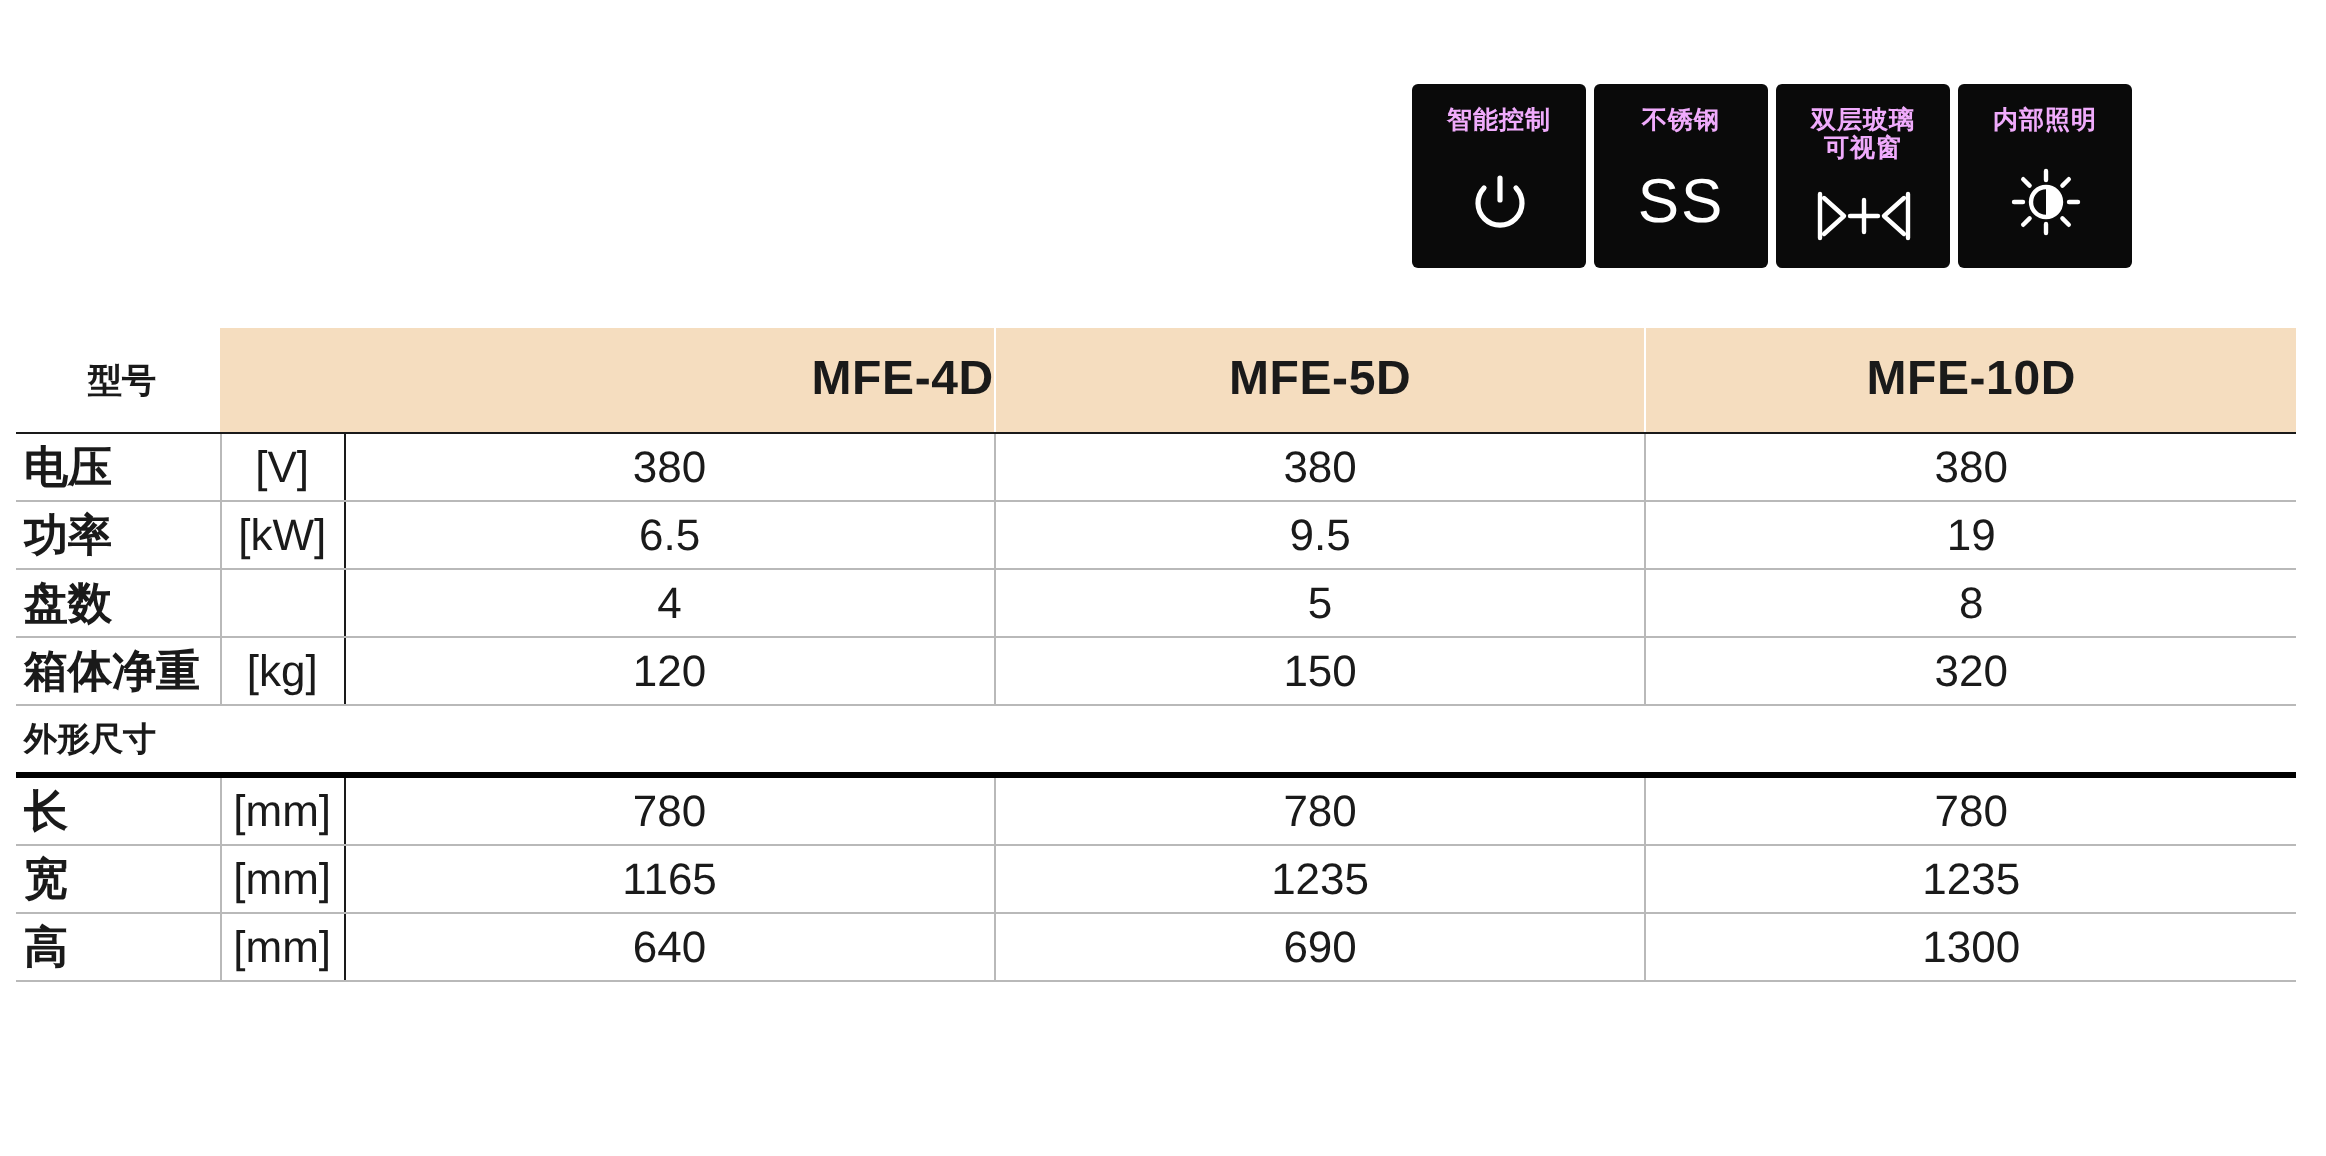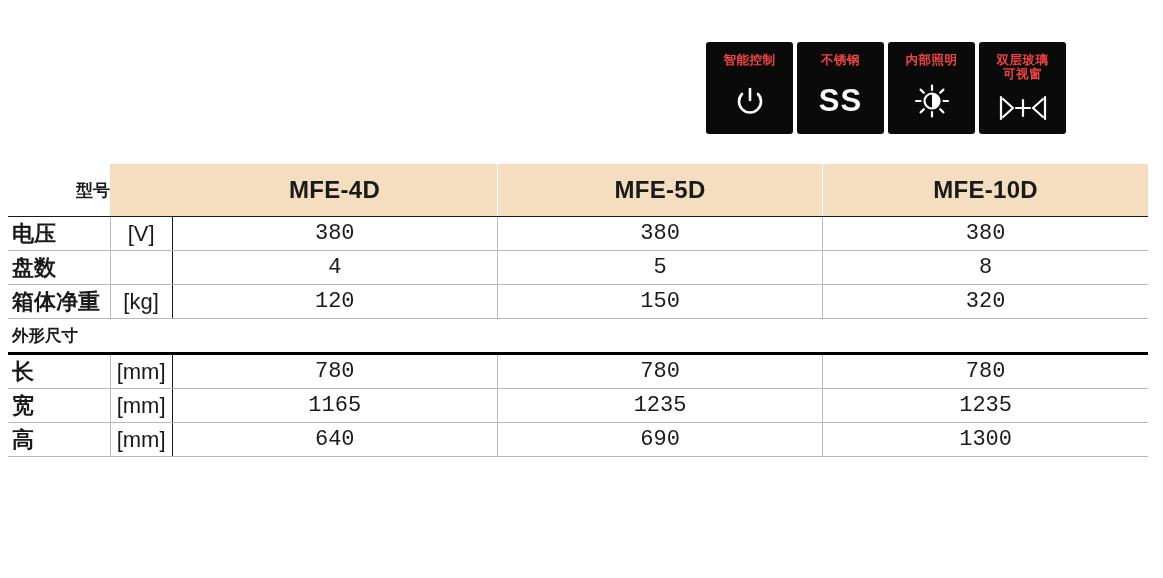--- a/index.html
+++ b/index.html
@@ -30,41 +30,41 @@
     background: #0a0a0a;
     border-radius: 3px;
     display: flex;
     flex-direction: column;
     align-items: center;
     justify-content: flex-start;
     padding-top: 11px;
     box-sizing: border-box;
   }
   .badge-label {
-    color: #ef4444;
+    color: #f0abfc;
     font-size: 12.5px;
     line-height: 14px;
     font-weight: bold;
     text-align: center;
     letter-spacing: 0.5px;
     white-space: pre-line;
   }
   .badge-icon {
     flex: 1;
     display: flex;
     align-items: center;
     justify-content: center;
     color: #ffffff;
     width: 100%;
   }
   .badge-icon svg { display: block; }
   .ss-text {
     color: #ffffff;
     font-size: 31px;
-    font-weight: bold;
+    font-weight: normal;
     letter-spacing: 1px;
     font-family: "Liberation Sans", sans-serif;
   }
 
   
   .table-wrap {
     position: absolute;
     top: 164px;
     left: 8px;
     width: 1140px;
@@ -81,37 +81,37 @@
   .col-name { width: 102px; }
   .col-unit { width: 62px; }
   .col-val  { width: 325px; }
 
   .hdr-row th {
     height: 52px;
     vertical-align: middle;
     border-bottom: 1px solid #1a1a1a;
   }
   .hdr-model {
-    text-align: right;
+    text-align: center;
     font-size: 17px;
     font-weight: bold;
     padding-left: 4px !important;
   }
   .hdr-blank {
     background: #f5ddbf;
   }
   .hdr-val {
     background: #f5ddbf;
     font-size: 24px;
     font-weight: bold;
     text-align: center;
     letter-spacing: 0.3px;
     border-left: 1px solid #ffffff;
   }
-  .hdr-val.first { border-left: none; }
+  .hdr-val.first { border-left: none; text-align: right; }
 
   .data-row td {
     height: 33px;
     vertical-align: middle;
     border-bottom: 1px solid #b9b9b9;
     font-size: 22px;
   }
   .c-name {
     font-weight: bold;
     font-size: 16.5px;
@@ -122,21 +122,20 @@
   .c-unit {
     font-size: 12.5px;
     text-align: center;
     color: #1a1a1a;
     border-right: 1px solid #1a1a1a;
   }
   .c-val {
     text-align: center;
     font-size: 17px;
     border-right: 1px solid #b9b9b9;
-    font-family: Liberation Mono, monospace;
   }
   .c-val.last { border-right: none; }
 
   .section-row td {
     height: 33px;
     vertical-align: middle;
     font-weight: bold;
     font-size: 16.5px;
     border-bottom: 3px solid #000000;
     padding-left: 4px !important;
@@ -164,51 +163,51 @@
     </div>
   </div>
 
   <div class="badge">
     <div class="badge-label">不锈钢</div>
     <div class="badge-icon">
       <span class="ss-text">SS</span>
     </div>
   </div>
 
+
+  <div class="badge">
+    <div class="badge-label">双层玻璃
+可视窗</div>
+    <div class="badge-icon">
+      <svg width="52" height="26" viewBox="0 0 52 26" fill="none" stroke="#ffffff" stroke-width="2.2">
+        <line x1="4" y1="2" x2="4" y2="24" stroke-linecap="round"></line>
+        <line x1="48" y1="2" x2="48" y2="24" stroke-linecap="round"></line>
+        <path d="M6 4 L16 13 L6 22" stroke-linecap="round" stroke-linejoin="round"></path>
+        <path d="M46 4 L36 13 L46 22" stroke-linecap="round" stroke-linejoin="round"></path>
+        <line x1="19" y1="13" x2="33" y2="13" stroke-linecap="round"></line>
+        <line x1="26" y1="5" x2="26" y2="21" stroke-linecap="round"></line>
+      </svg>
+    </div>
+  </div>
 
   <div class="badge">
     <div class="badge-label">内部照明</div>
     <div class="badge-icon">
       <svg width="36" height="34" viewBox="0 0 36 34" fill="none" stroke="#ffffff" stroke-width="2.2">
         <circle cx="18" cy="17" r="7.5" fill="#ffffff" stroke="none"></circle>
         <path d="M18 9.5 A7.5 7.5 0 0 0 18 24.5 Z" fill="#0a0a0a" stroke="none"></path>
         <circle cx="18" cy="17" r="7.5" stroke="#ffffff" fill="none"></circle>
         <line x1="18" y1="1.5" x2="18" y2="6" stroke-linecap="round"></line>
         <line x1="18" y1="28" x2="18" y2="32.5" stroke-linecap="round"></line>
         <line x1="2" y1="17" x2="6.5" y2="17" stroke-linecap="round"></line>
         <line x1="29.5" y1="17" x2="34" y2="17" stroke-linecap="round"></line>
         <line x1="6.6" y1="5.6" x2="9.8" y2="8.8" stroke-linecap="round"></line>
         <line x1="26.2" y1="25.2" x2="29.4" y2="28.4" stroke-linecap="round"></line>
         <line x1="29.4" y1="5.6" x2="26.2" y2="8.8" stroke-linecap="round"></line>
         <line x1="9.8" y1="25.2" x2="6.6" y2="28.4" stroke-linecap="round"></line>
-      </svg>
-    </div>
-  </div>
-
-  <div class="badge">
-    <div class="badge-label">双层玻璃
-可视窗</div>
-    <div class="badge-icon">
-      <svg width="52" height="26" viewBox="0 0 52 26" fill="none" stroke="#ffffff" stroke-width="2.2">
-        <line x1="4" y1="2" x2="4" y2="24" stroke-linecap="round"></line>
-        <line x1="48" y1="2" x2="48" y2="24" stroke-linecap="round"></line>
-        <path d="M6 4 L16 13 L6 22" stroke-linecap="round" stroke-linejoin="round"></path>
-        <path d="M46 4 L36 13 L46 22" stroke-linecap="round" stroke-linejoin="round"></path>
-        <line x1="19" y1="13" x2="33" y2="13" stroke-linecap="round"></line>
-        <line x1="26" y1="5" x2="26" y2="21" stroke-linecap="round"></line>
       </svg>
     </div>
   </div>
 
 </div>
 
 <div class="table-wrap">
   <table class="spec">
     <colgroup>
       <col class="col-name">
@@ -228,20 +227,27 @@
     </thead>
     <tbody>
       <tr class="data-row">
         <td class="c-name">电压</td>
         <td class="c-unit">[V]</td>
         <td class="c-val">380</td>
         <td class="c-val">380</td>
         <td class="c-val last">380</td>
       </tr>
       <tr class="data-row">
+        <td class="c-name">功率</td>
+        <td class="c-unit">[kW]</td>
+        <td class="c-val">6.5</td>
+        <td class="c-val">9.5</td>
+        <td class="c-val last">19</td>
+      </tr>
+      <tr class="data-row">
         <td class="c-name">盘数</td>
         <td class="c-unit"></td>
         <td class="c-val">4</td>
         <td class="c-val">5</td>
         <td class="c-val last">8</td>
       </tr>
       <tr class="data-row">
         <td class="c-name">箱体净重</td>
         <td class="c-unit">[kg]</td>
         <td class="c-val">120</td>

